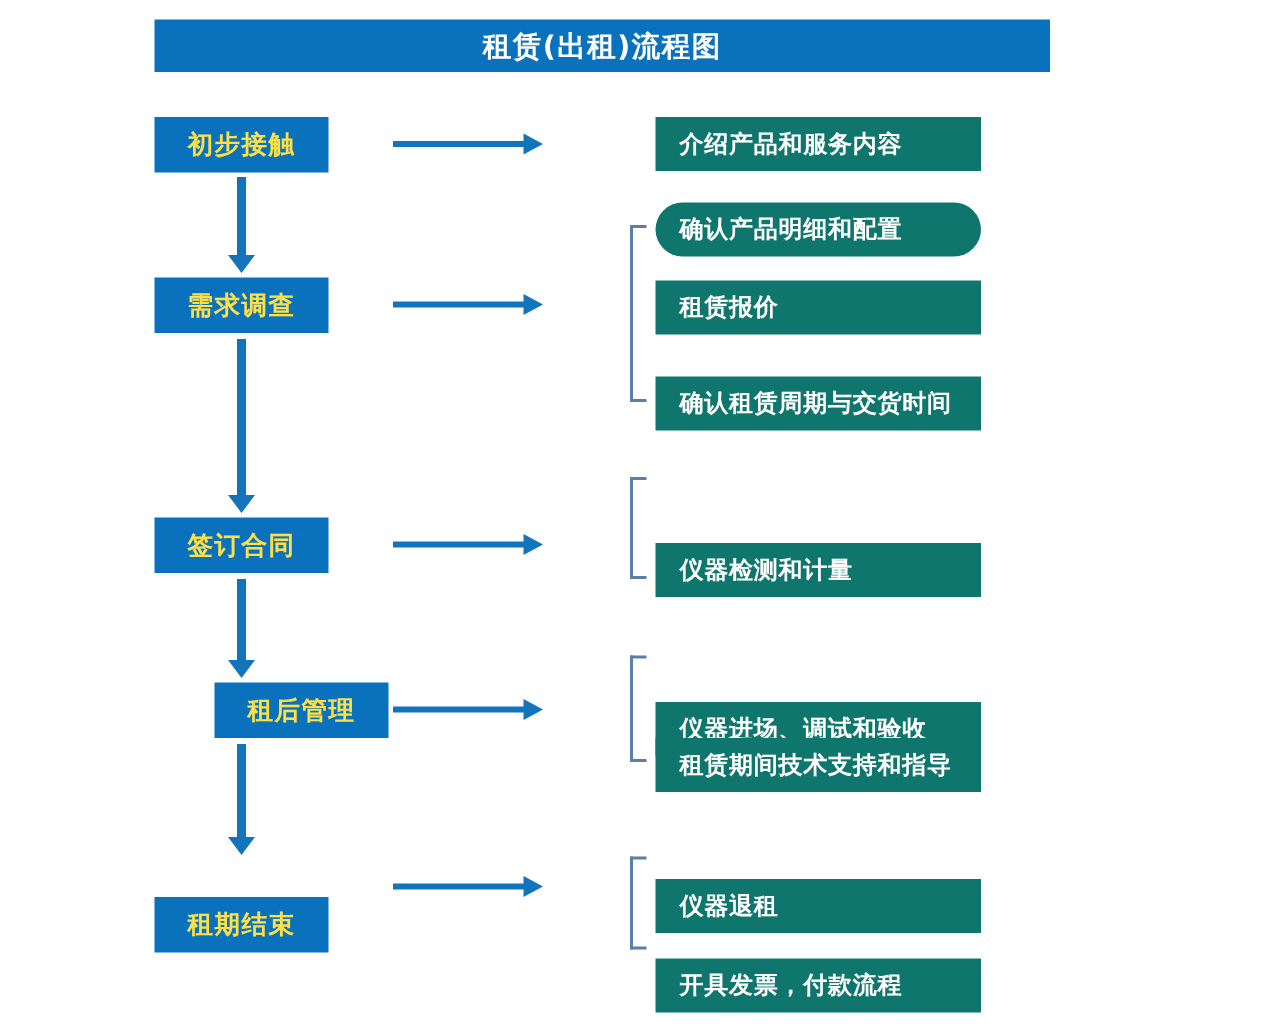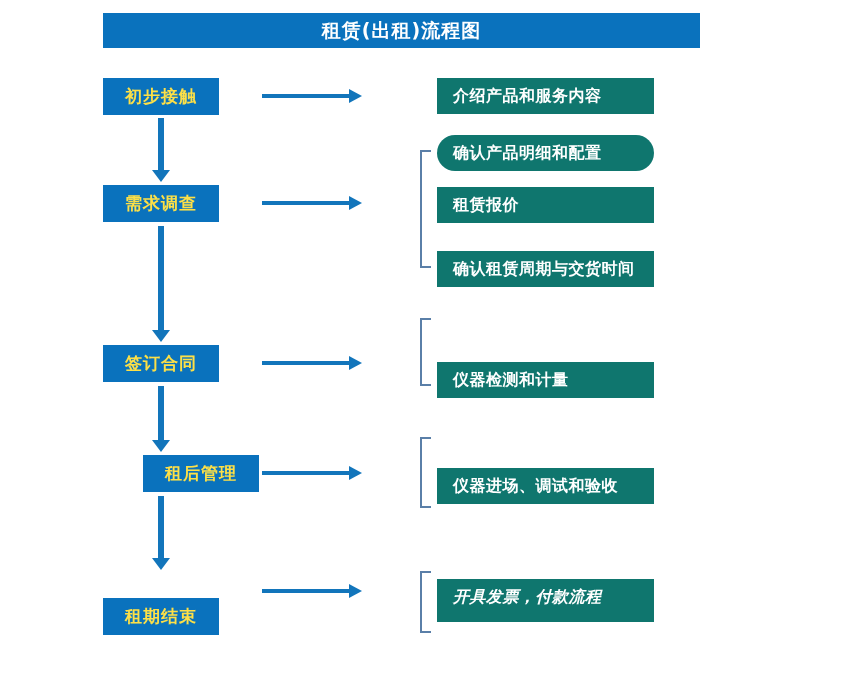--- a/index.html
+++ b/index.html
@@ -209,18 +209,19 @@
 
   <div class="detail-box" style="top:187px;">租赁报价</div>
 
   <div class="detail-box" style="top:251px;">确认租赁周期与交货时间</div>
 
 
   <div class="detail-box" style="top:362px;">仪器检测和计量</div>
 
   <div class="detail-box" style="top:424px;margin-top:44px;">仪器进场、调试和验收</div>
 
+  <div class="detail-box" style="top:492px;">租赁期间技术支持和指导</div>
 
   <div class="detail-box" style="top:586px;">仪器退租</div>
 
-  <div class="detail-box" style="top:579px;font-style:italic;">开具发票，付款流程</div>
+  <div class="detail-box" style="top:639px;">开具发票，付款流程</div>
 
 </div>
 
 </body></html>

